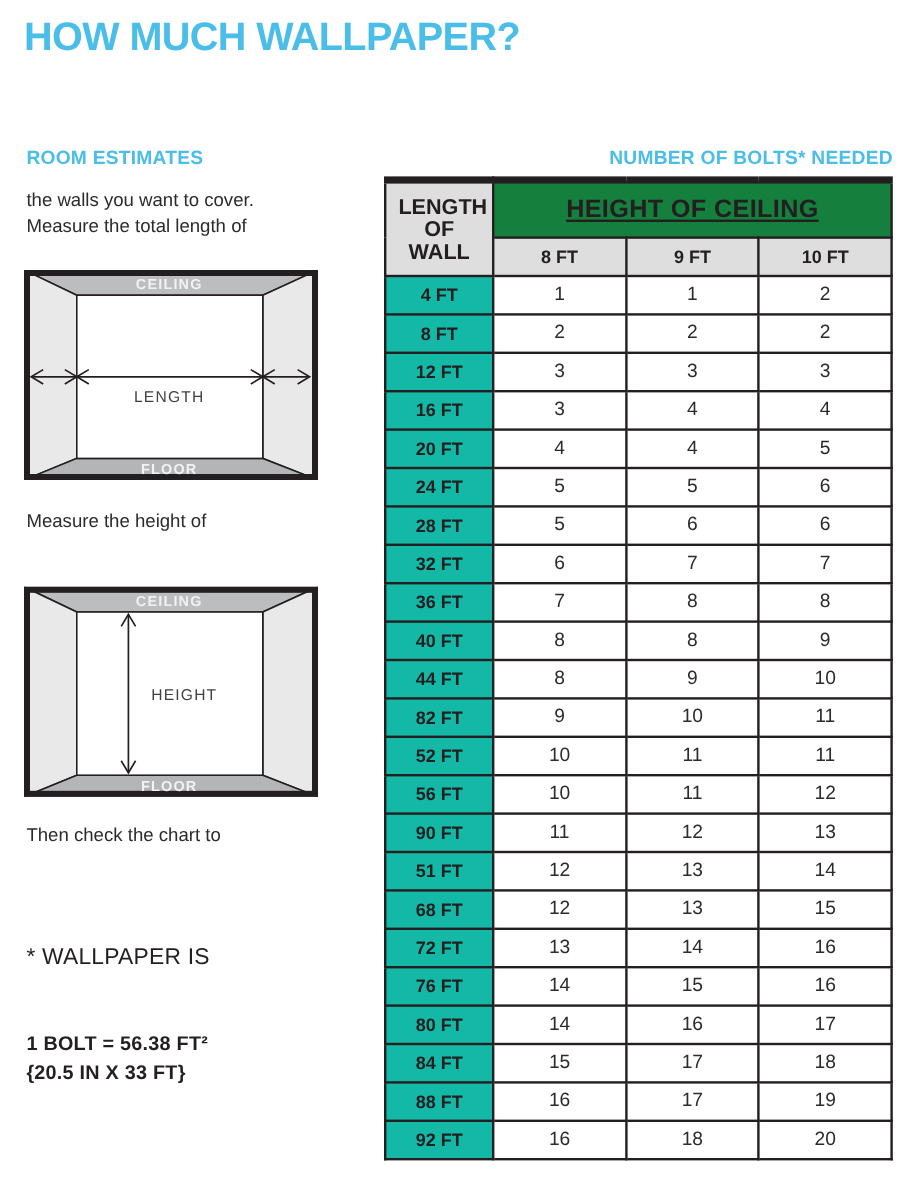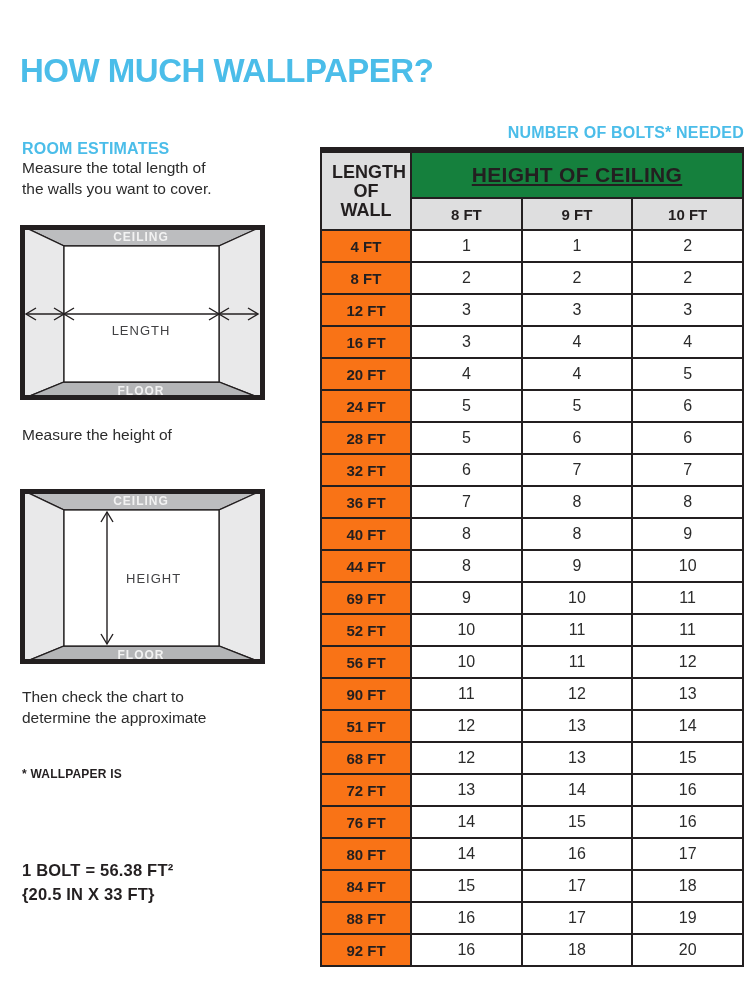--- a/index.html
+++ b/index.html
@@ -11,37 +11,36 @@
     position: relative;
     overflow: hidden;
   }
   .abs { position: absolute; }
 
   
   .page-title {
     left: 20px; top: 12px;
     font-size: 33px; font-weight: bold; letter-spacing: -0.5px;
     color: #4bbde9;
-    margin-top: 40px;
   }
   .section-heading {
     font-size: 16px; font-weight: bold; color: #4bbde9; letter-spacing: 0.2px;
   }
-  .heading-left { left: 22px; top: 124px; margin-top: 16px; }
+  .heading-left { left: 22px; top: 124px; }
   .heading-table { left: 320px; top: 124px; width: 424px; text-align: right; }
 
   
   .bodytext { font-size: 15.5px; line-height: 21px; color: #2b2b2b; }
   .para1 { left: 22px; top: 157px; }
   .para2 { left: 22px; top: 424px; }
   .para3 { left: 22px; top: 686px; }
 
   .note-bold {
-    left: 22px; top: 762px;
-    font-size: 12px; font-weight: bold; line-height: 24px;
+    left: 22px; top: 786px;
+    font-size: 19px; font-weight: normal; line-height: 24px;
     letter-spacing: 0.2px;
   }
   .note-bold .line2 { padding-left: 11px; }
   .bolt-info {
     left: 22px; top: 858px;
     font-size: 16.5px; font-weight: bold; line-height: 24px;
     letter-spacing: 0.2px;
   }
 
   
@@ -72,42 +71,42 @@
     background: #15803d;
     font-size: 21px; font-weight: bold;
     height: 48px; letter-spacing: 0.3px; text-decoration: underline;
   }
   th.sub-header {
     background: #dededf;
     font-size: 15px; font-weight: bold;
     height: 32px;
   }
   th.rowlabel {
-    background: #f97316;
+    background: #14b8a6;
     font-size: 15px; font-weight: bold;
     border-right: 5px solid #231f20;
     height: 32px;
   }
   td.val {
     background: #ffffff;
     font-size: 16px; font-weight: normal;
     height: 32px; color: #2b2b2b;
   }
 </style>
 </head>
 <body>
 
 <div class="abs page-title">HOW MUCH WALLPAPER?</div>
 
 <div class="abs section-heading heading-left">ROOM ESTIMATES</div>
 <div class="abs section-heading heading-table">NUMBER OF BOLTS* NEEDED</div>
 
 <div class="abs bodytext para1">
+  <div>the walls you want to cover.</div>
   <div>Measure the total length of</div>
-  <div>the walls you want to cover.</div>
 </div>
 
 <svg class="abs diagram1" width="245" height="175" viewBox="0 0 245 175">
   <polygon points="0,0 245,0 199,21 44,21" fill="#bcbdbf" stroke="#231f20" stroke-width="1.3"></polygon>
   <polygon points="0,0 44,21 44,157 0,175" fill="#e9e9ea" stroke="#231f20" stroke-width="1.3"></polygon>
   <polygon points="245,0 245,175 199,157 199,21" fill="#e9e9ea" stroke="#231f20" stroke-width="1.3"></polygon>
   <polygon points="0,175 44,157 199,157 245,175" fill="#b4b5b7" stroke="#231f20" stroke-width="1.3"></polygon>
   <rect x="44" y="21" width="155" height="136" fill="#ffffff" stroke="#231f20" stroke-width="1.3"></rect>
   <rect x="2.5" y="2.5" width="240" height="170" fill="none" stroke="#231f20" stroke-width="5"></rect>
   <text x="121" y="16" text-anchor="middle" font-size="12" font-weight="bold" letter-spacing="1" fill="#f2f2f2">CEILING</text>
@@ -142,21 +141,20 @@
   <g stroke="#231f20" stroke-width="1.4" fill="none">
     <line x1="87" y1="23" x2="87" y2="155"></line>
     <polyline points="81,33 87,23 93,33"></polyline>
     <polyline points="81,145 87,155 93,145"></polyline>
   </g>
   <text x="106" y="94" text-anchor="start" font-size="13" letter-spacing="1" fill="#414143">HEIGHT</text>
 </svg>
 
 <div class="abs bodytext para3">
   <div>Then check the chart to</div>
-  <div>determine the approximate</div>
 </div>
 
 <div class="abs note-bold">
   <div>* WALLPAPER IS</div>
 </div>
 
 <div class="abs bolt-info">
   <div>1 BOLT = 56.38 FT²</div>
   <div>{20.5 IN X 33 FT}</div>
 </div>
@@ -246,21 +244,21 @@
   </tr>
 
   <tr>
     <th class="rowlabel">44 FT</th>
     <td class="val">8</td>
     <td class="val">9</td>
     <td class="val">10</td>
   </tr>
 
   <tr>
-    <th class="rowlabel">69 FT</th>
+    <th class="rowlabel">82 FT</th>
     <td class="val">9</td>
     <td class="val">10</td>
     <td class="val">11</td>
   </tr>
 
   <tr>
     <th class="rowlabel">52 FT</th>
     <td class="val">10</td>
     <td class="val">11</td>
     <td class="val">11</td>

